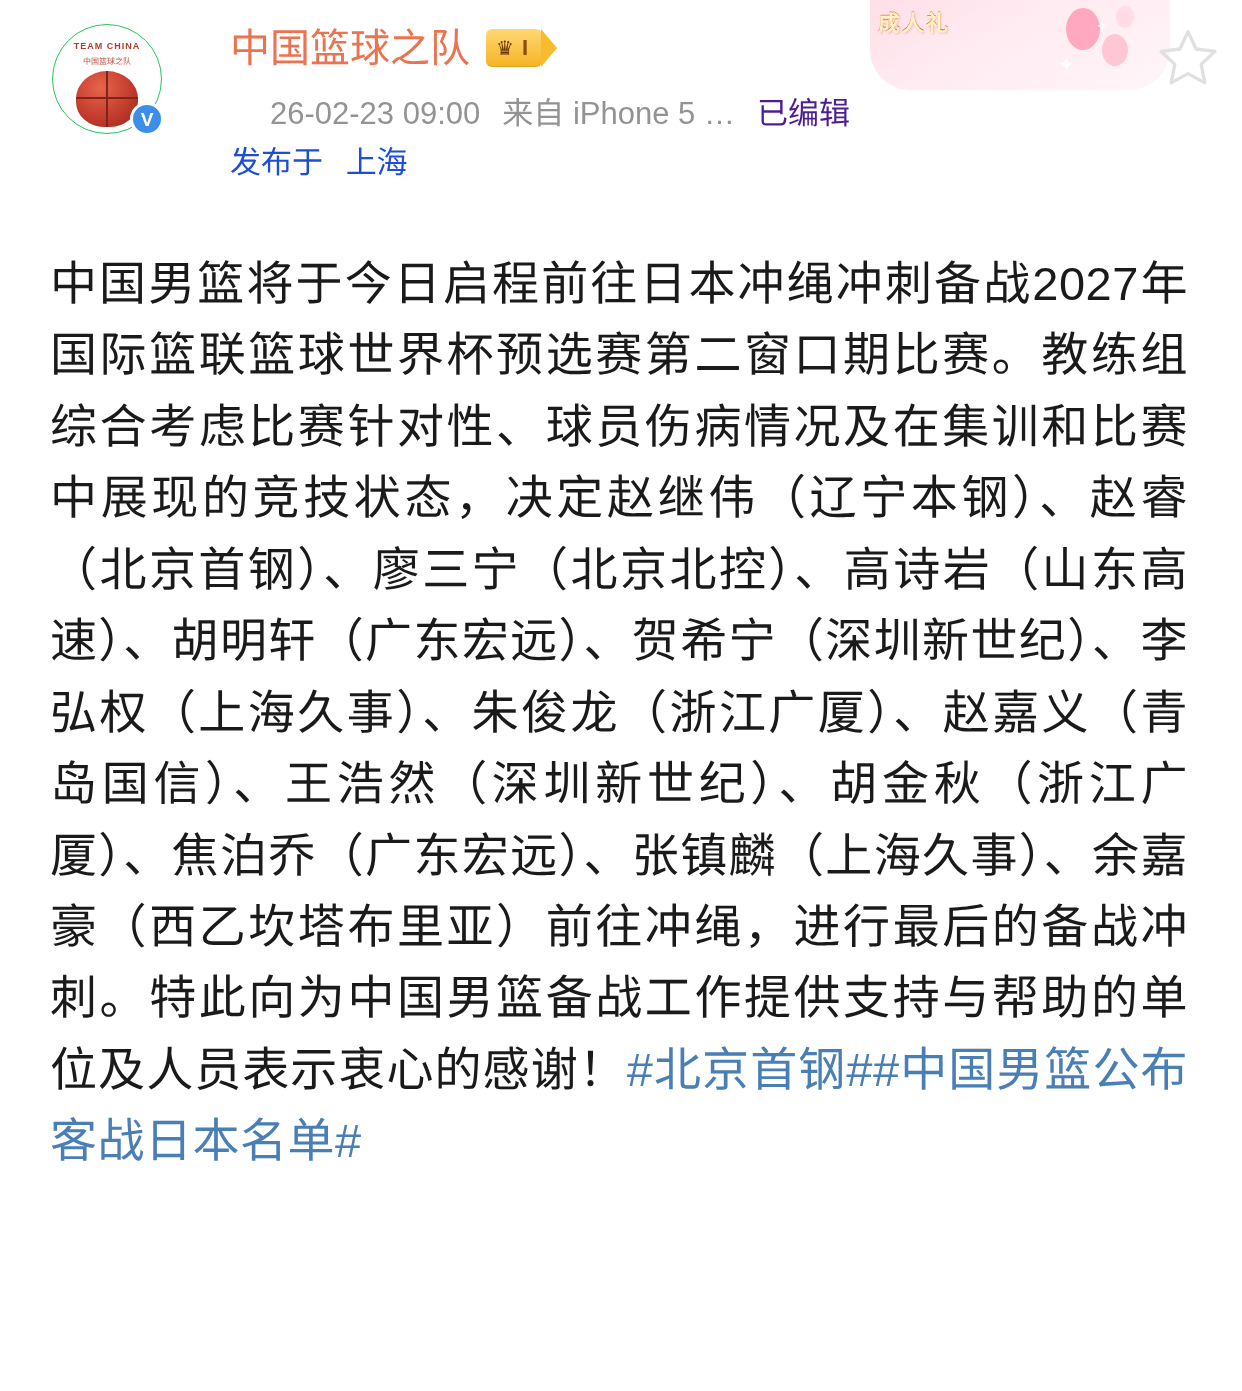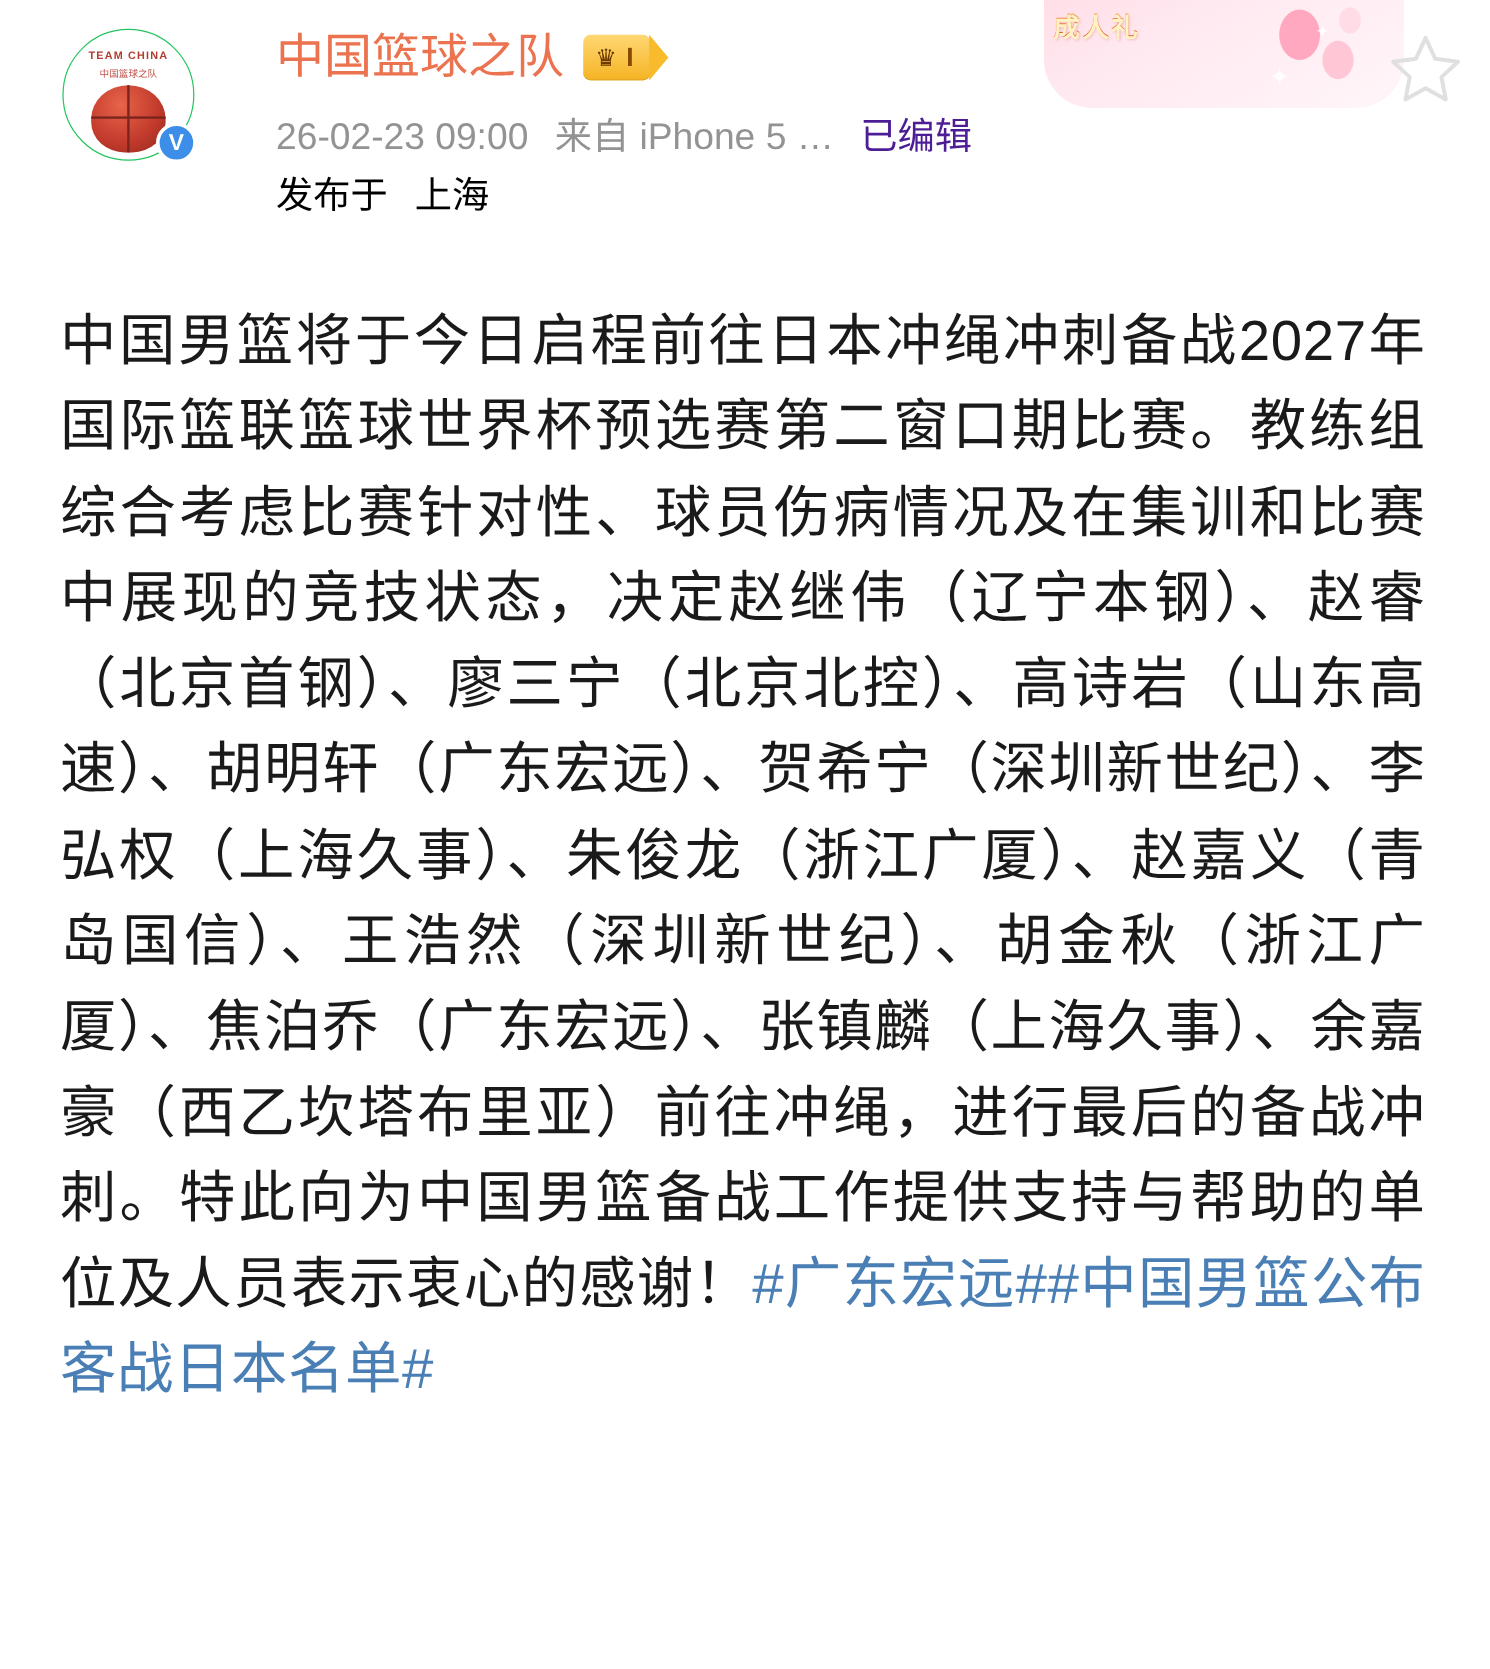--- a/index.html
+++ b/index.html
@@ -204,27 +204,28 @@
   }
   .meta-line {
     margin-top: 22px;
     font-size: 31px;
     color: #939393;
     line-height: 1.45;
     display: flex;
     flex-wrap: wrap;
     align-items: baseline;
     gap: 0 22px;
+    margin-left: 40px;
   }
   .source { color: #939393; }
   .edited { color: #4c1d95; }
   .loc-line {
     margin-top: 4px;
     font-size: 31px;
-    color: #000000;
+    color: #1d4ed8;
     line-height: 1.45;
   }
   .loc-line .loc-label { margin-right: 14px; }
 
   
   .post-body {
     position: absolute;
     top: 248px;
     left: 50px;
     right: 54px;
@@ -284,14 +285,14 @@
     <span class="edited">已编辑</span>
   </div>
 
   <div class="loc-line">
     <span class="loc-label">发布于</span>
     <span>上海</span>
   </div>
 </div>
 
 <div class="post-body">
-  <span>中国男篮将于今日启程前往日本冲绳冲刺备战2027年国际篮联篮球世界杯预选赛第二窗口期比赛。教练组综合考虑比赛针对性、球员伤病情况及在集训和比赛中展现的竞技状态，决定赵继伟（辽宁本钢）、赵睿（北京首钢）、廖三宁（北京北控）、高诗岩（山东高速）、胡明轩（广东宏远）、贺希宁（深圳新世纪）、李弘权（上海久事）、朱俊龙（浙江广厦）、赵嘉义（青岛国信）、王浩然（深圳新世纪）、胡金秋（浙江广厦）、焦泊乔（广东宏远）、张镇麟（上海久事）、余嘉豪（西乙坎塔布里亚）前往冲绳，进行最后的备战冲刺。特此向为中国男篮备战工作提供支持与帮助的单位及人员表示衷心的感谢！</span><span class="topic">#广东宏远#</span><span class="topic">#中国男篮公布客战日本名单#</span>
+  <span>中国男篮将于今日启程前往日本冲绳冲刺备战2027年国际篮联篮球世界杯预选赛第二窗口期比赛。教练组综合考虑比赛针对性、球员伤病情况及在集训和比赛中展现的竞技状态，决定赵继伟（辽宁本钢）、赵睿（北京首钢）、廖三宁（北京北控）、高诗岩（山东高速）、胡明轩（广东宏远）、贺希宁（深圳新世纪）、李弘权（上海久事）、朱俊龙（浙江广厦）、赵嘉义（青岛国信）、王浩然（深圳新世纪）、胡金秋（浙江广厦）、焦泊乔（广东宏远）、张镇麟（上海久事）、余嘉豪（西乙坎塔布里亚）前往冲绳，进行最后的备战冲刺。特此向为中国男篮备战工作提供支持与帮助的单位及人员表示衷心的感谢！</span><span class="topic">#北京首钢#</span><span class="topic">#中国男篮公布客战日本名单#</span>
 </div>
 
 </body></html>

